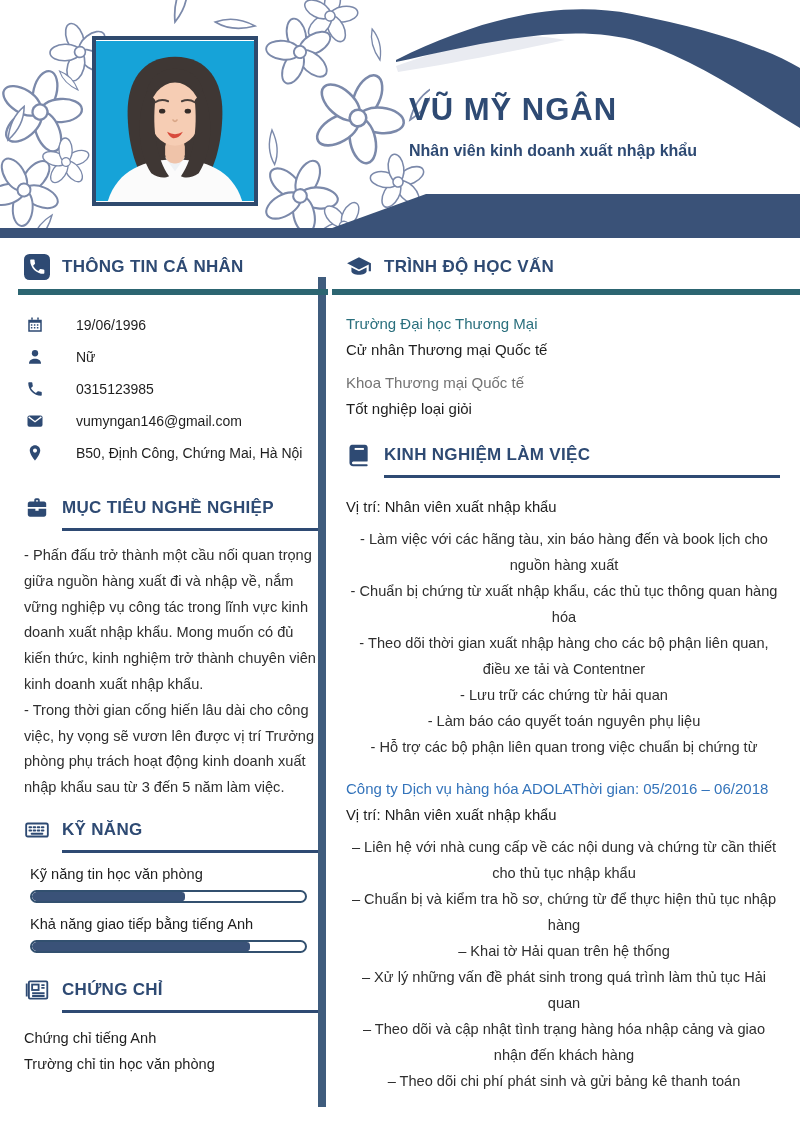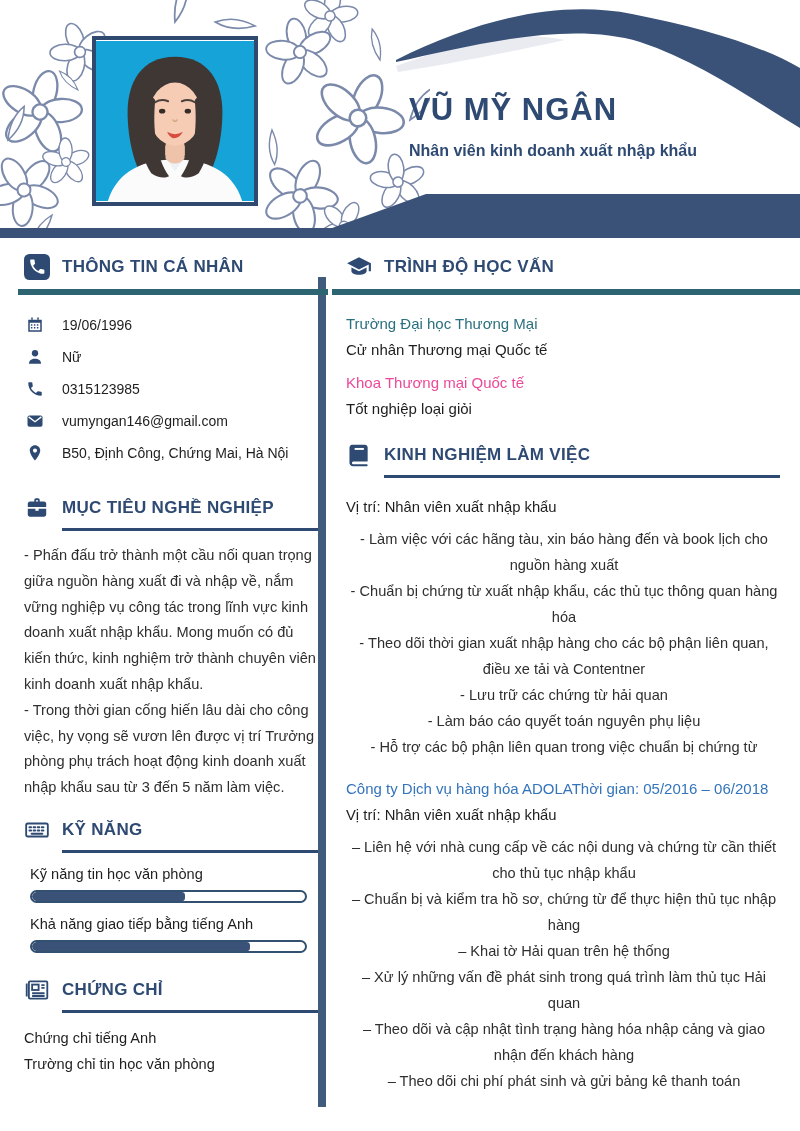--- a/index.html
+++ b/index.html
@@ -31,21 +31,21 @@
   .section-head .ico{flex:0 0 auto;display:flex;align-items:center;justify-content:center;width:26px;height:26px;}
   .section-head .ico svg{width:26px;height:26px;}
   .section-head .txt{font-size:17px;font-weight:bold;color:var(--heading);letter-spacing:.3px;white-space:nowrap;}
   .rule-teal{height:6px;background:var(--teal_line);margin-top:9px;}
   .col-left .rule-teal{margin-left:-6px;margin-right:-10px;}
   .col-right .rule-teal{margin-left:-14px;margin-right:-18px;}
   .rule-navy{height:3px;background:var(--heading);margin-top:7px;margin-left:38px;}
 
   
   .info-list{margin-top:14px;}
-  .info-row{display:flex;align-items:center;gap:16px;height:32px;}
+  .info-row{display:flex;align-items:center;gap:30px;height:32px;}
   .info-row .ico{flex:0 0 22px;display:flex;justify-content:center;}
   .info-row .ico svg{width:18px;height:18px;}
   .info-row .val{font-size:14px;color:#1e1e1e;}
 
   
   .objective{margin-top:12px;font-size:14.6px;line-height:25.8px;color:var(--body_text);}
 
   
   .skill{margin-top:13px;}
   .skill-label{font-size:14.6px;color:#1e1e1e;margin:6px 0 8px 6px;}
@@ -53,21 +53,21 @@
   .bar-fill{height:100%;background:var(--navy);border-radius:8px 6px 6px 8px;}
 
   
   .cert-list{margin-top:12px;}
   .cert-item{font-size:14.6px;color:#1e1e1e;line-height:26px;}
 
   
   .edu{margin-top:16px;}
   .edu-school{font-size:15px;color:var(--teal_text);line-height:26px;}
   .edu-degree{font-size:15px;color:#1e1e1e;line-height:26px;}
-  .edu-faculty{font-size:15px;color:#ec4899;line-height:26px;margin-top:7px;}
+  .edu-faculty{font-size:15px;color:#737373;line-height:26px;margin-top:7px;}
   .edu-grade{font-size:15px;color:#1e1e1e;line-height:26px;}
 
   .exp-head{margin-top:20px;text-align:center;}
   .job{margin-top:16px;}
   .job-company{font-size:15px;color:var(--company_blue);line-height:26px;}
   .job-position{font-size:14.8px;color:#1e1e1e;line-height:26px;}
   .job-bullets{margin-top:6px;}
   .job-bullet{font-size:14.6px;color:var(--body_text);line-height:26px;text-align:center;}
 </style>
 </head>

